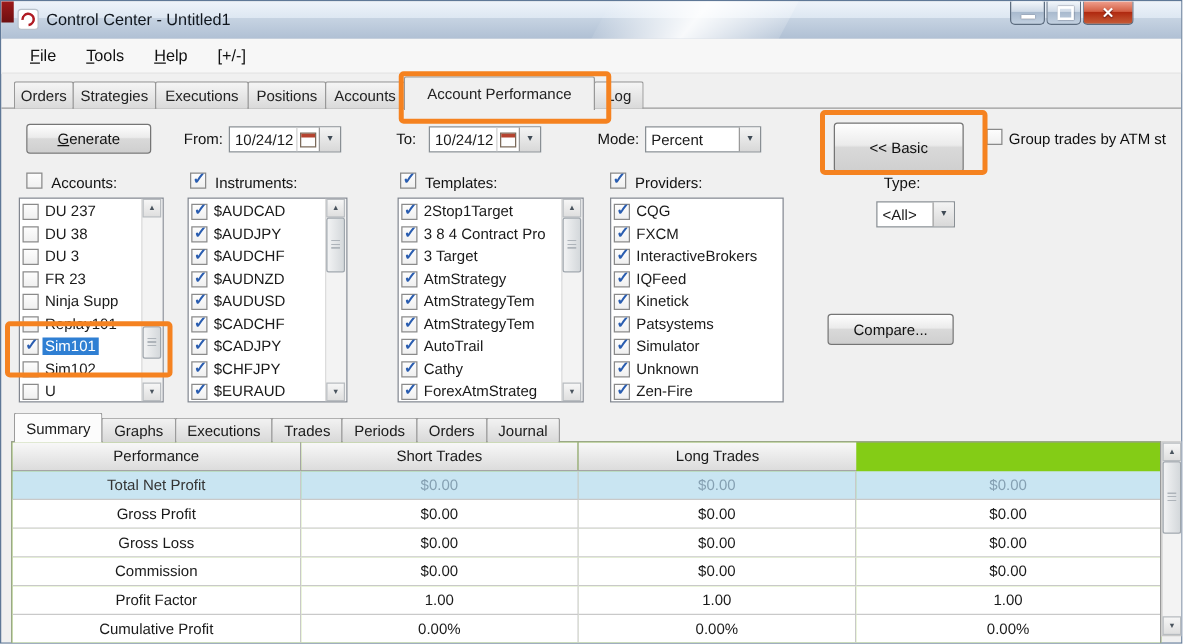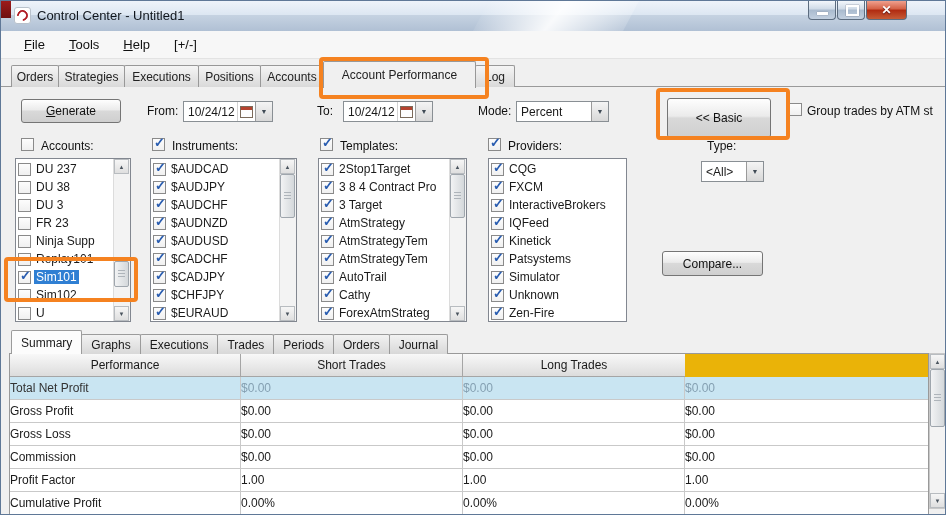--- a/index.html
+++ b/index.html
@@ -61,25 +61,25 @@
   .sb-down{bottom:0;}.sb-down::after{content:"\25BC";}
   .sb-thumb{position:absolute;left:0;width:15px;background:linear-gradient(90deg,#f2f3f4,#d4d8db);border:1px solid #9fa6ad;box-sizing:border-box;border-radius:2px;}
   .sb-thumb.grip::after{content:"";position:absolute;left:3px;right:3px;top:calc(50% - 4px);height:7px;background:repeating-linear-gradient(180deg,#aeb4ba 0 1px,transparent 1px 3px);}
 
   
   .subtabstrip{position:absolute;left:10px;top:329px;height:24px;display:flex;align-items:flex-end;z-index:2;}
   .subtab{height:20px;display:flex;align-items:center;padding:0 9px;background:linear-gradient(180deg,#f2f2f2,#d8d8d8);border:1px solid #9b9b9b;border-bottom:none;border-radius:2px 2px 0 0;margin-right:-1px;font-size:12px;box-sizing:border-box;white-space:nowrap;}
   .subtab.active{height:24px;background:#fcfcfc;position:relative;z-index:3;}
 
   
-  .table{position:absolute;left:8px;top:352px;width:920px;border:1px solid #999;border-bottom:none;box-sizing:border-box;background:#eab308;}
+  .table{position:absolute;left:8px;top:352px;width:920px;border:1px solid #999;border-bottom:none;box-sizing:border-box;background:#84cc16;}
   .thead,.trow{display:grid;grid-template-columns:231px 222px 222px 243px;}
   .th{height:22px;line-height:22px;text-align:center;background:linear-gradient(180deg,#f8f8f8,#dcdcdc);border-right:1px solid #a5a5a5;border-bottom:1px solid #a5a5a5;font-size:12px;overflow:hidden;}
   .th:last-child{border-right:none;}
-  .td{height:22px;line-height:22px;border-right:1px solid #c9c9c9;border-bottom:1px solid #c9c9c9;font-size:12px;background:#fff;overflow:hidden;}
+  .td{height:22px;line-height:22px;text-align:center;border-right:1px solid #c9c9c9;border-bottom:1px solid #c9c9c9;font-size:12px;background:#fff;overflow:hidden;}
   .td:last-child{border-right:none;}
   .trow.hl .td{background:#c9e5f2;}
   .trow.hl .td.val{color:#85a0b2;}
   .trow.hl .td.perf{color:#333;}
   .table-scroll{position:absolute;left:928px;top:352px;width:17px;height:156px;background:#f3f3f3;border:1px solid #c8c8c8;box-sizing:border-box;}
 
   
   .annot{position:absolute;border:4px solid #f58220;border-radius:4px;z-index:10;pointer-events:none;}
 </style>
 </head>
@@ -199,21 +199,21 @@
           <span class="item-label">U</span>
         </div>
     </div>
     <div class="vscroll">
       <span class="sb-btn sb-up"></span>
       <span class="sb-thumb grip" style="top:102px;height:26px"></span>
       <span class="sb-btn sb-down"></span>
     </div>
   </div>
 
-  <div class="listbox" style="left:149px;width:147px">
+  <div class="listbox" style="left:149px;width:128px">
     <div class="list-items">
       <div class="list-item">
           <span class="cb checked"></span>
           <span class="item-label">$AUDCAD</span>
         </div>
       <div class="list-item">
           <span class="cb checked"></span>
           <span class="item-label">$AUDJPY</span>
         </div>
       <div class="list-item">

